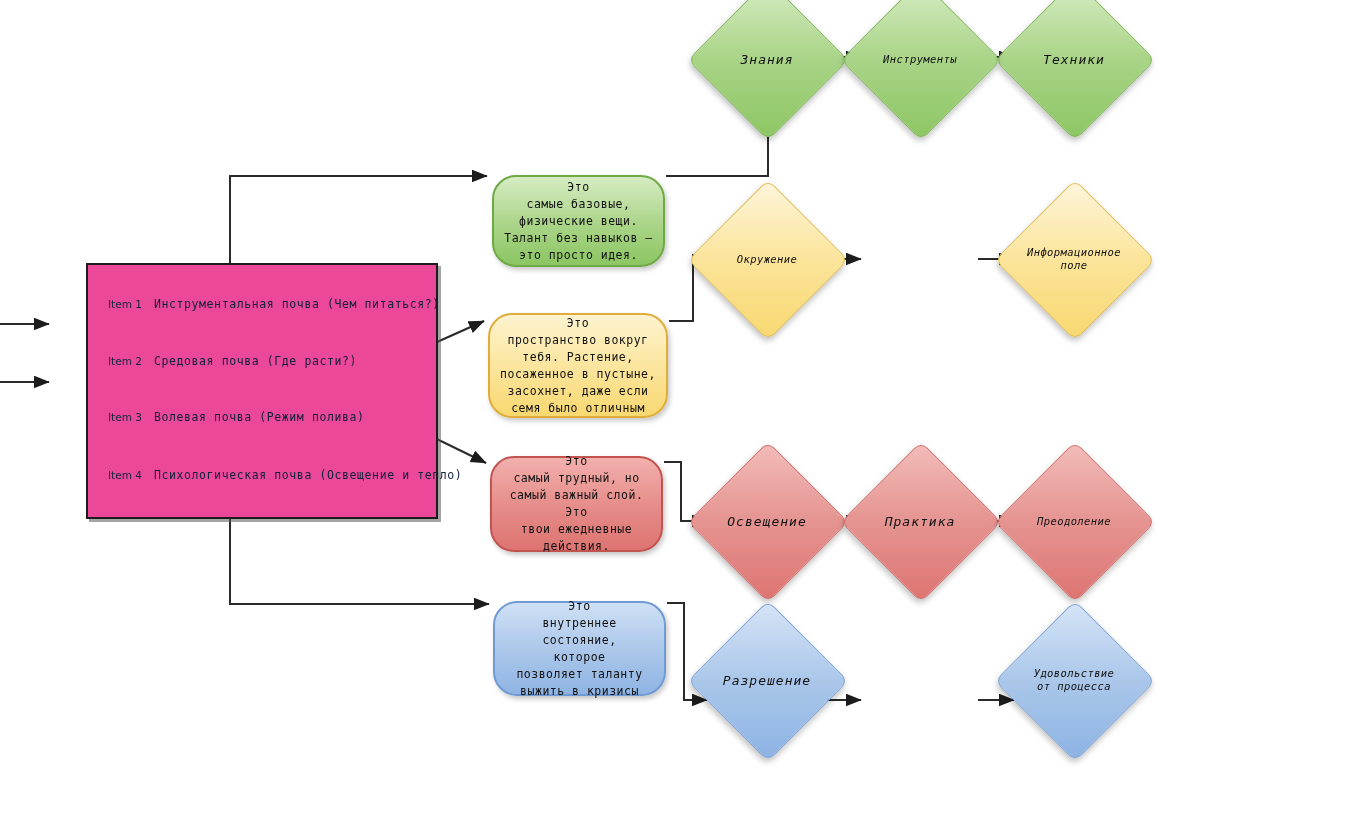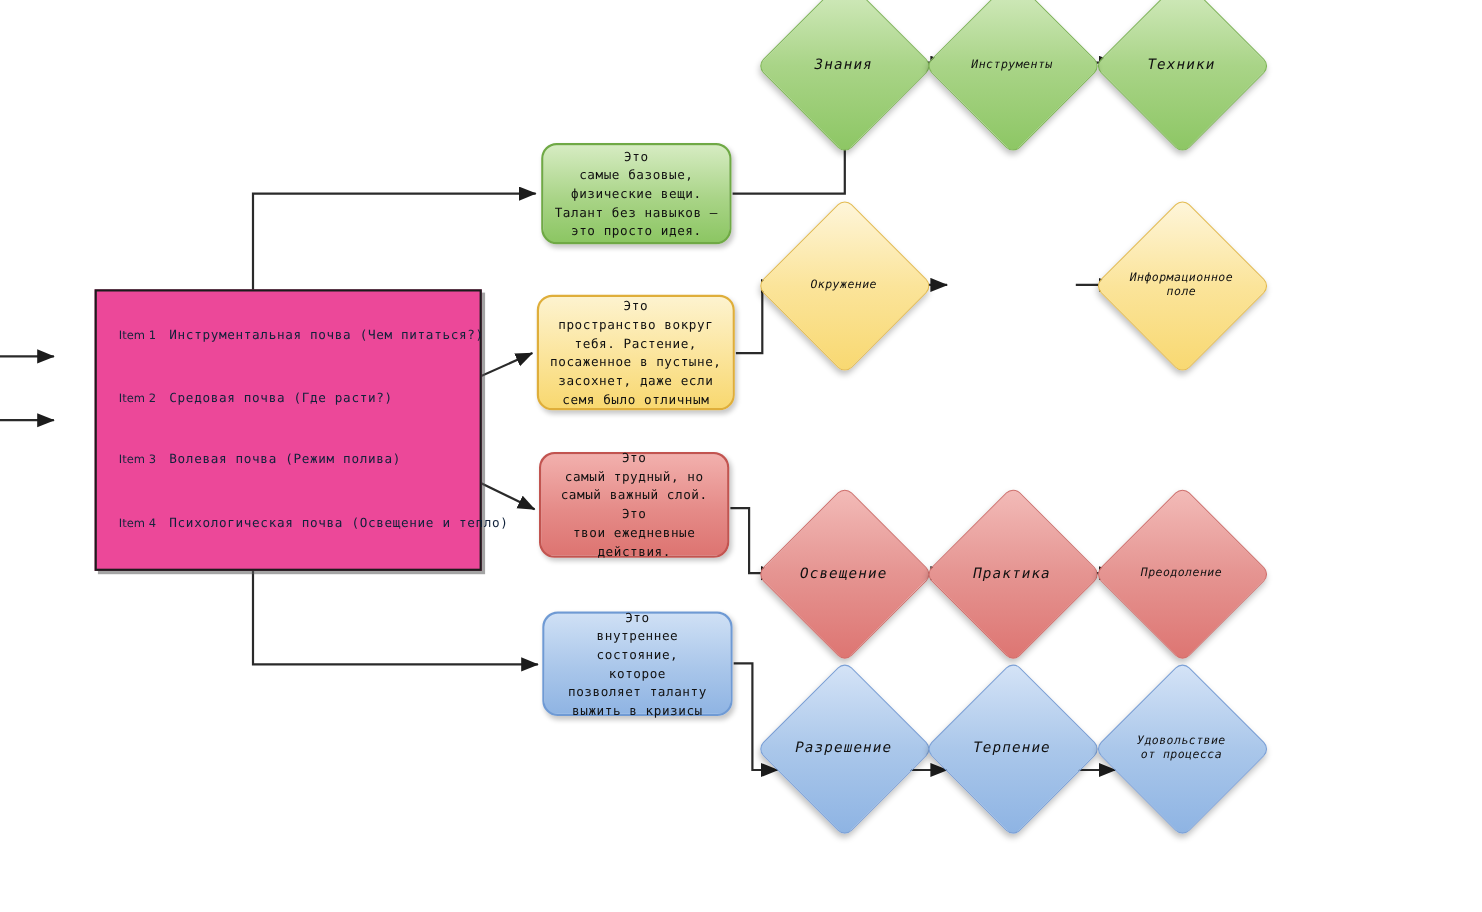--- a/index.html
+++ b/index.html
@@ -37,31 +37,32 @@
     font-size:10.5px;
     letter-spacing:0px;
     color:#16243c;
   }
   .mainbox .row .txt{margin-left:12px;}
   .r0{top:32px}.r1{top:89px}.r2{top:145px}.r3{top:203px}
 
   
   .card{
     position:absolute;
-    border-radius:14px;
+    border-radius:24px;
     box-sizing:border-box;
     display:flex;align-items:center;justify-content:center;
     text-align:center;
     font-size:11.5px;
     line-height:17px;
     letter-spacing:.5px;
     color:#111;
     padding:6px 8px;
     white-space:pre-line;
     box-shadow:2px 3px 5px rgba(0,0,0,.22);
+    margin-top:45px;
   }
   .card.green{
     background:linear-gradient(180deg,#d6ecc2 0%,#a9d487 55%,#8cc663 100%);
     border:2px solid #6fa945;
   }
   .card.yellow{
     background:linear-gradient(180deg,#fdf3cf 0%,#fbe49a 55%,#f8d870 100%);
     border:2px solid #dfae3a;
   }
   .card.red{
@@ -238,23 +239,19 @@
   </div>
   <div class="dia red c3 rowC small">
     <div class="shape"></div>
     <div class="lbl">Преодоление</div>
   </div>
 
   <div class="dia blue c1 rowD">
     <div class="shape"></div>
     <div class="lbl">Разрешение</div>
   </div>
-  <div class="dia blue c2 rowD">
-    <div class="shape"></div>
-    <div class="lbl">Терпение</div>
-  </div>
   <div class="dia blue c3 rowD small">
     <div class="shape"></div>
     <div class="lbl">Удовольствие
 от процесса</div>
   </div>
 
 </div>
 
 </body></html>

